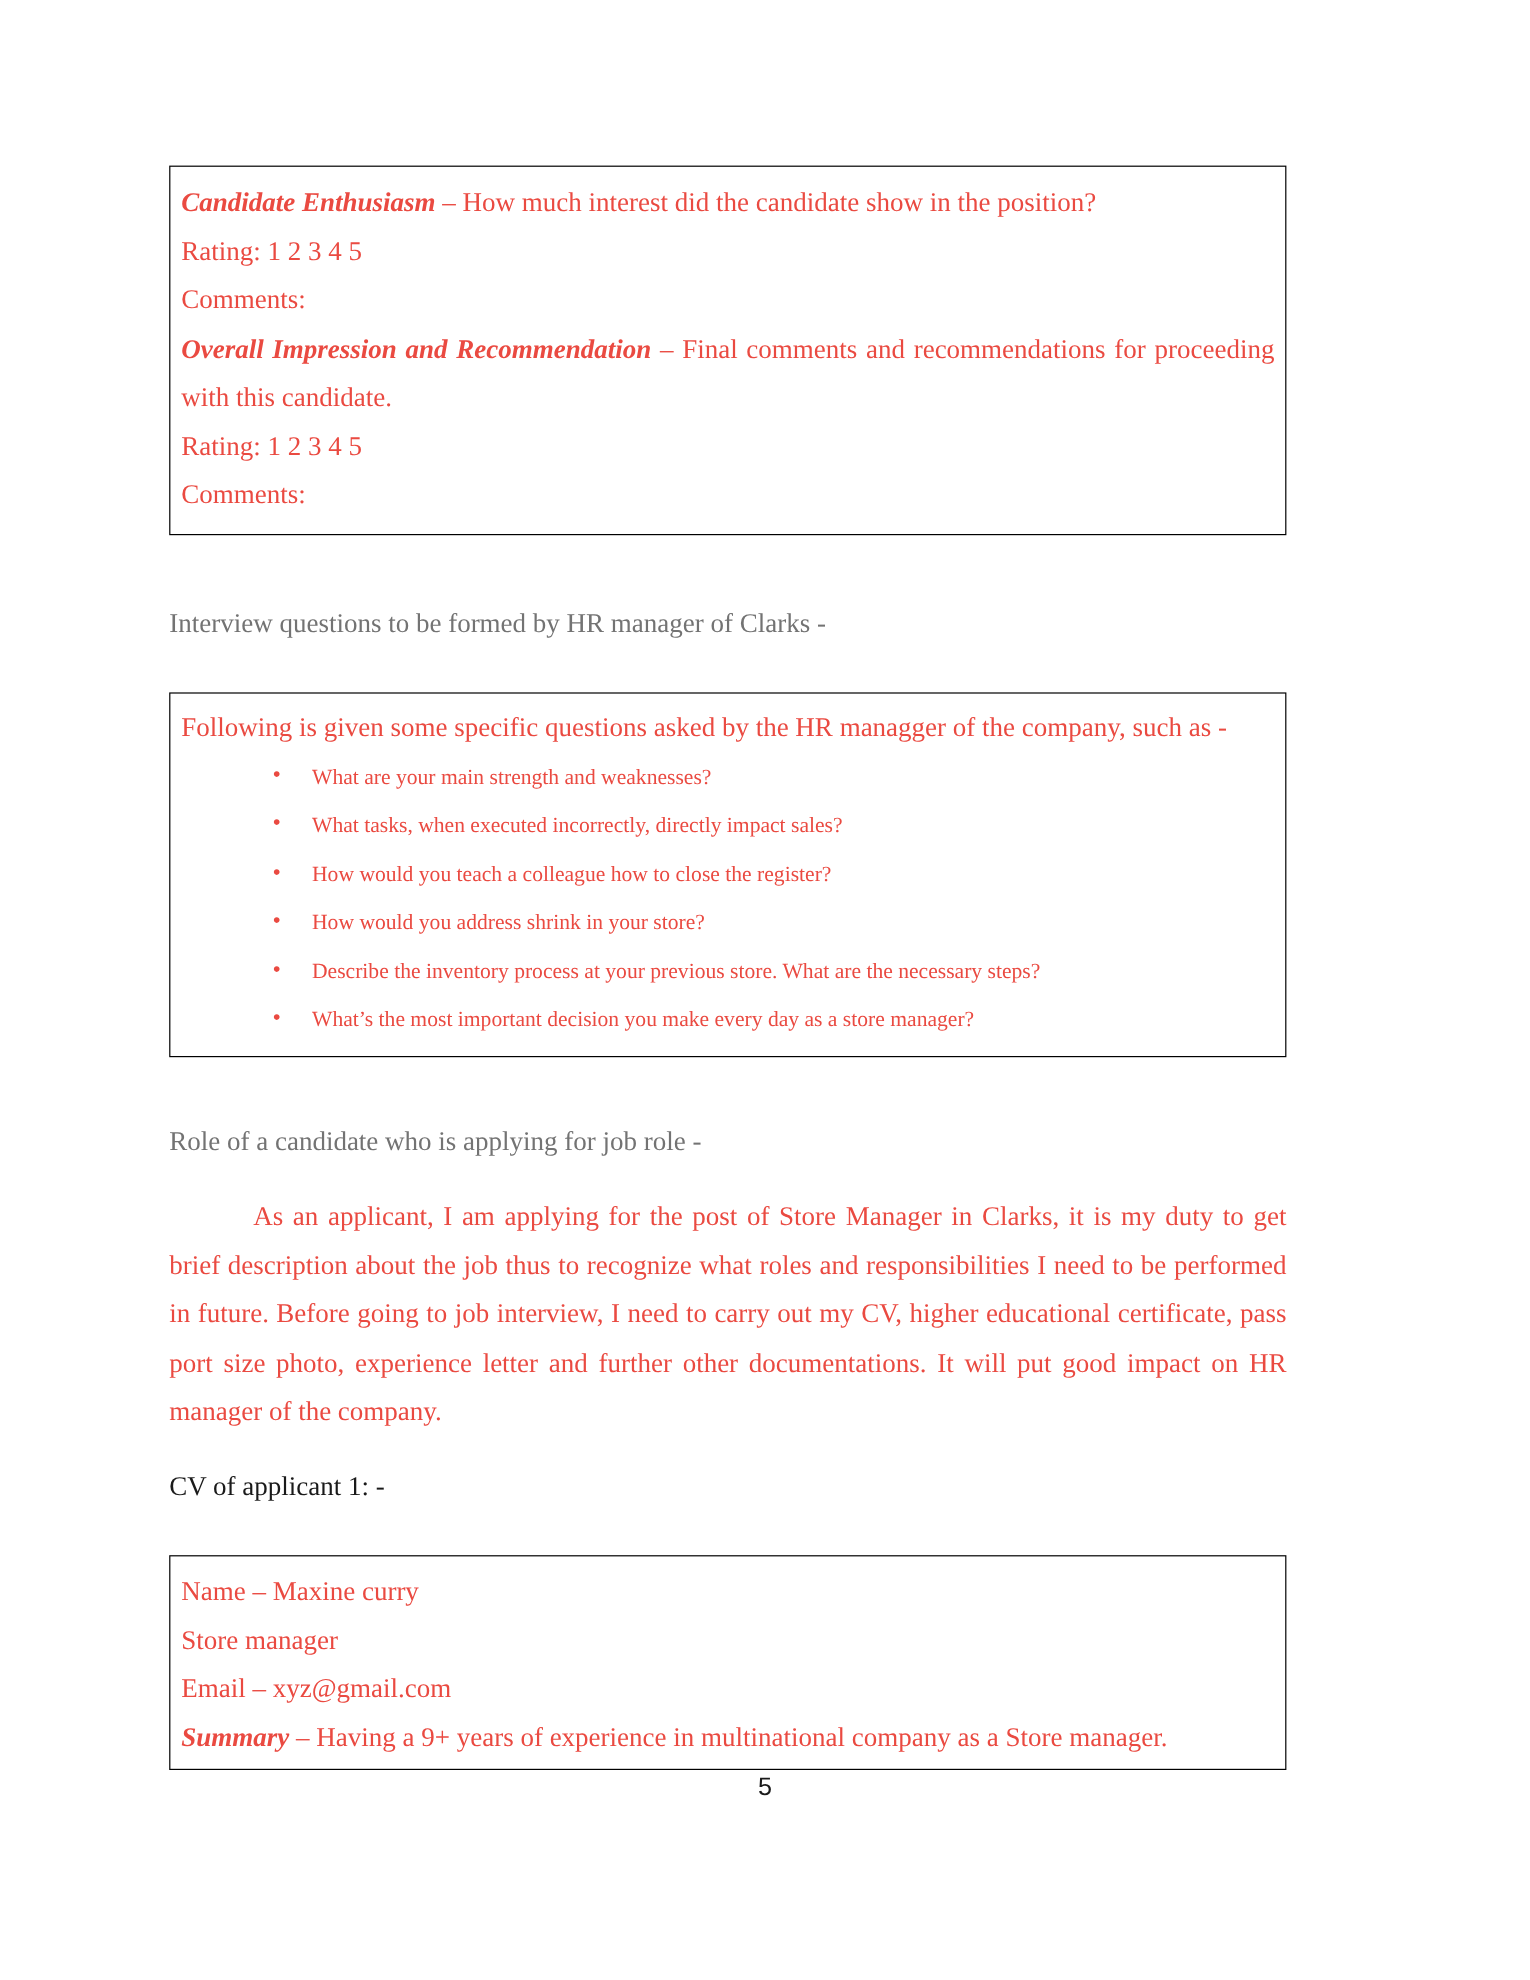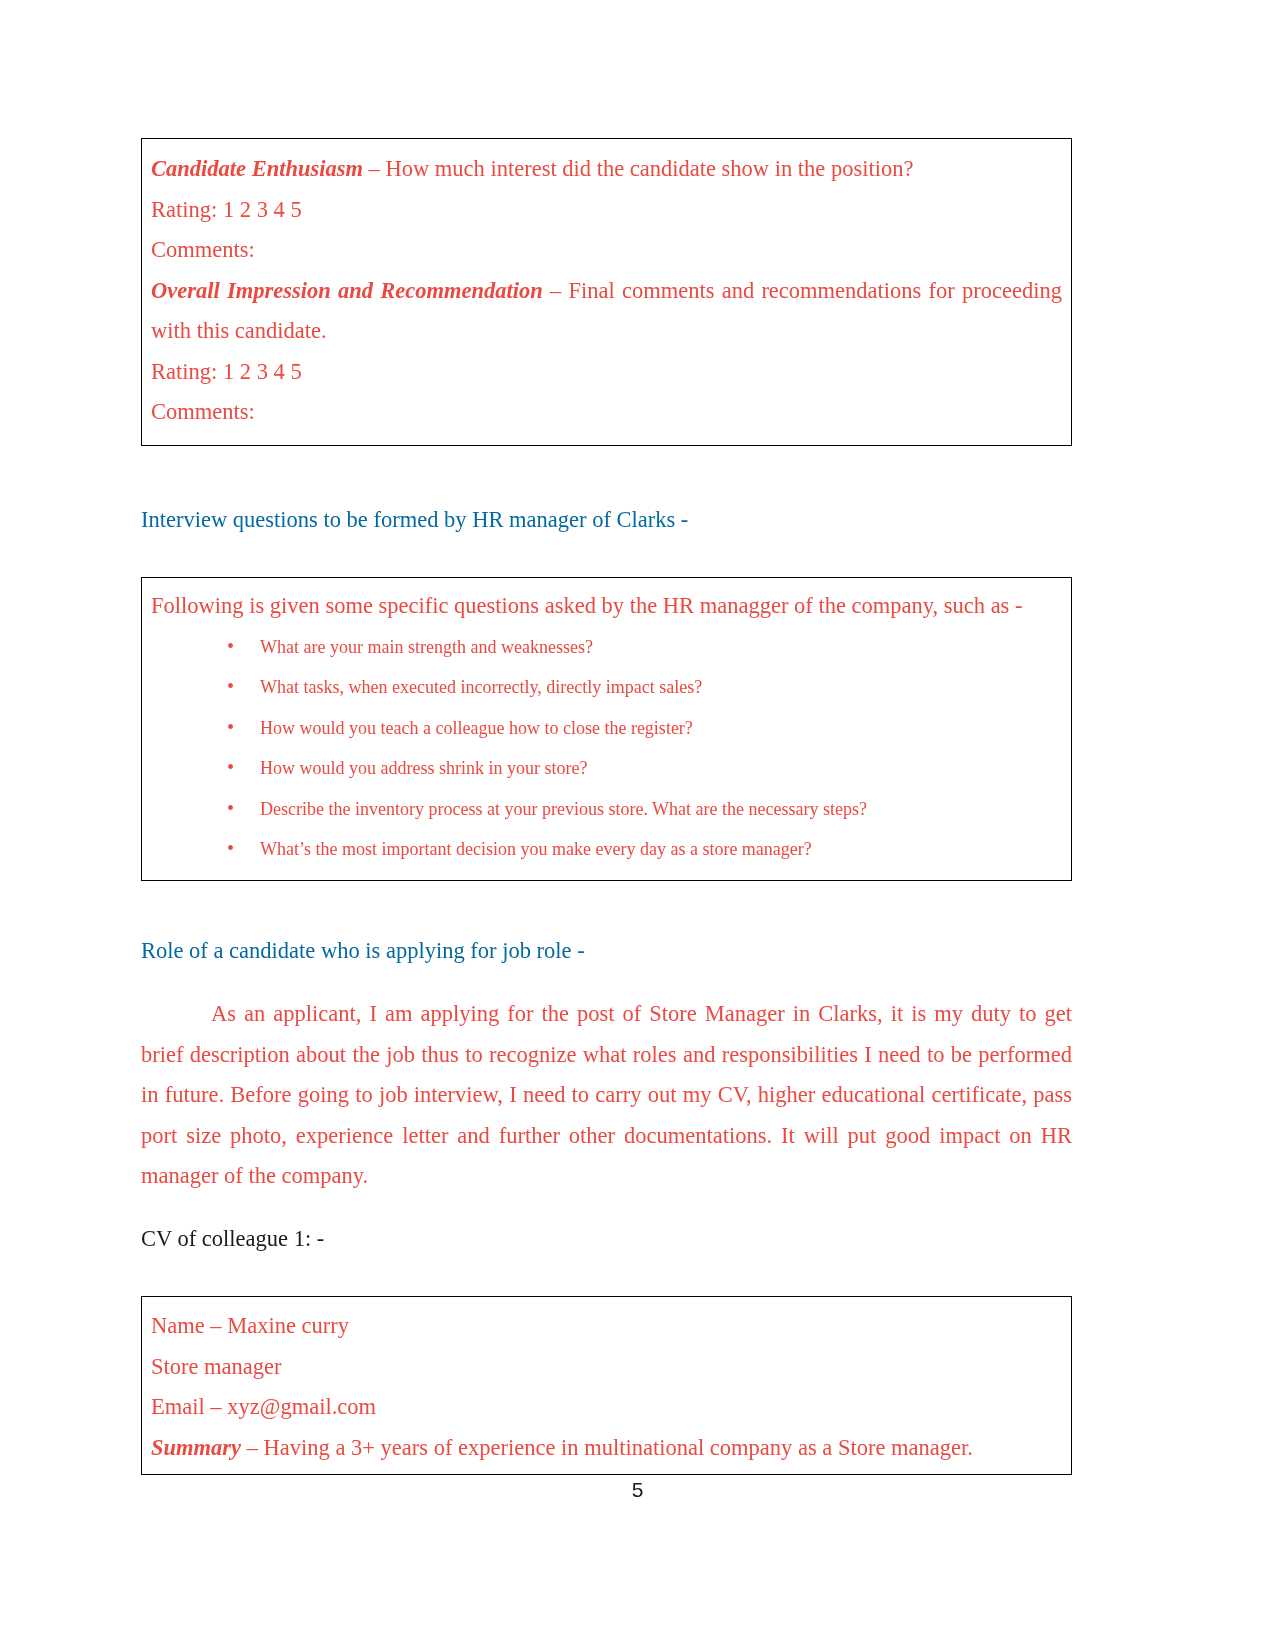--- a/index.html
+++ b/index.html
@@ -87,21 +87,21 @@
     top: 1478px;
     width: 1275px;
     text-align: center;
     font-family: "Liberation Sans", "DejaVu Sans", sans-serif;
     font-size: 21px;
     color: #1a1a1a;
   }
   .heading-line {
     font-size: 22.5px;
     line-height: 40.5px;
-    color: #0369a1;
+    color: #737373;
   }
   .heading-line.blk { color: #1a1a1a; }
   .box2 { padding: 8px 2px 10px 9px; }
   .box3 { padding: 9px 9px 6px 9px; }
 </style>
 </head>
 <body>
 
 <div class="page">
   <div class="content">
@@ -137,27 +137,27 @@
         <li>What’s the most important decision you make every day as a store manager?</li>
       </ul>
     </div>
 
     <div class="spacer-28"></div>
 
     <p class="heading-line">Role of a candidate who is applying for job role -</p>
 
     <p class="ln just indent-para">As an applicant, I am applying for the post of Store Manager in Clarks, it is my duty to get brief description about the job thus to recognize what roles and responsibilities I need to be performed in future. Before going to job interview, I need to carry out my CV, higher educational certificate, pass port size photo, experience letter and further other documentations. It will put good impact on HR manager of the company.</p>
 
-    <p class="heading-line blk">CV of colleague 1: -</p>
+    <p class="heading-line blk">CV of applicant 1: -</p>
 
     <div class="spacer-14"></div>
 
     <div class="framed box3">
       <p class="ln"><span>Name – </span><span>Maxine curry</span></p>
       <p class="ln">Store manager</p>
       <p class="ln"><span>Email – </span><span class="ul-link">xyz@gmail.com</span></p>
-      <p class="ln just"><span class="bi">Summary</span><span> – </span><span>Having a 3+ years of experience in multinational company as a Store manager.</span></p>
+      <p class="ln just"><span class="bi">Summary</span><span> – </span><span>Having a 9+ years of experience in multinational company as a Store manager.</span></p>
     </div>
 
   </div>
 
   <div class="pagenum">5</div>
 </div>
 
 </body></html>

